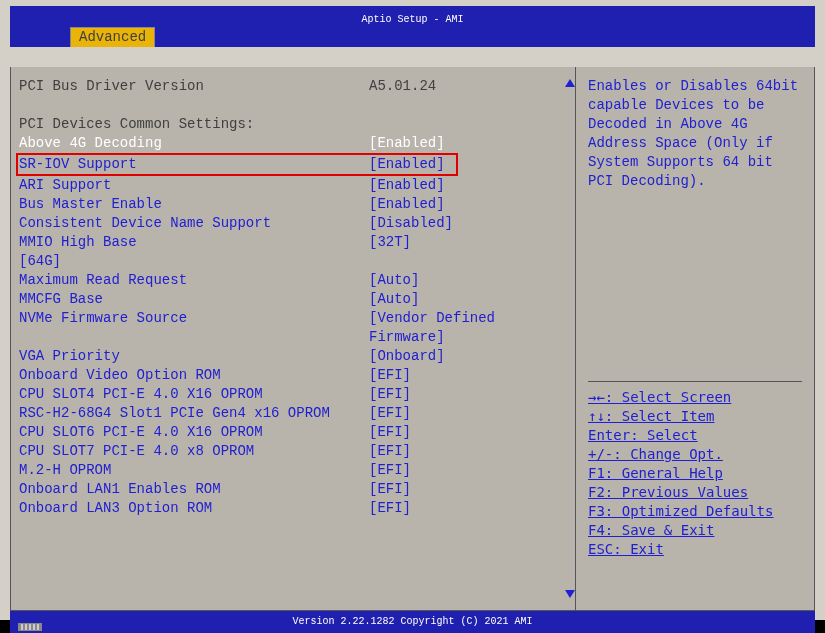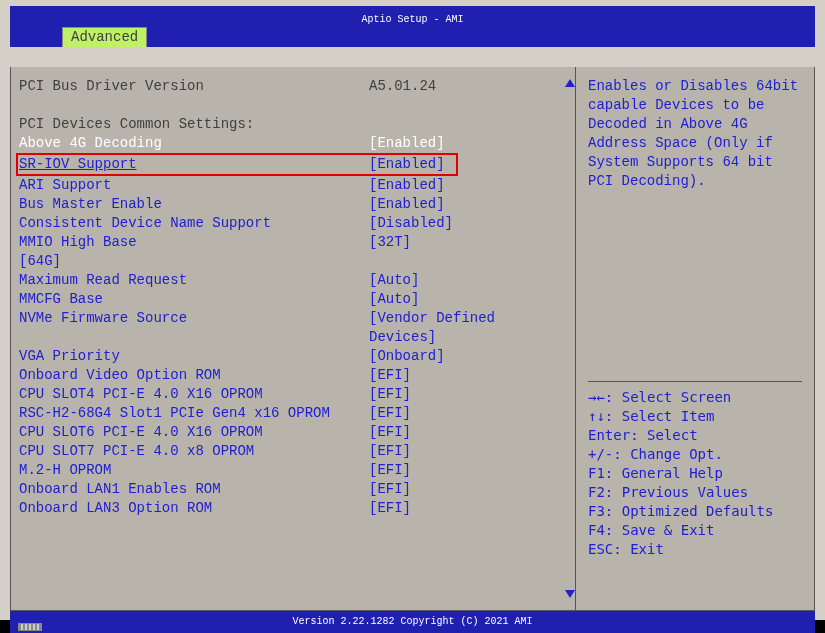--- a/index.html
+++ b/index.html
@@ -27,22 +27,22 @@
   .title-text {
     color: #fff;
     text-align: center;
     line-height: 22px;
     font-size: 10px;
     padding-top: 3px;
   }
   .tab {
     position: absolute;
     bottom: 0;
-    left: 52px;
-    background: #bef264;
+    left: 60px;
+    background: #eab308;
     color: #404040;
     padding: 0 8px;
     line-height: 19px;
     font-size: 14px;
     border: 1px solid #888;
     border-bottom: none;
   }
   .main-area {
     display: flex;
     height: 544px;
@@ -79,26 +79,27 @@
   }
   .static-txt { color: #404040; }
   .option-txt { color: #2020d0; }
   .highlight { color: #fff; }
   .red-box {
     border: 2px solid #e00000;
     margin-left: -3px;
     padding-left: 1px;
     width: 442px;
   }
-  .red-box .label-col { width: 350px; text-decoration: underline; }
+  .red-box .label-col { width: 350px; }
   .help-text { min-height: 304px; }
   .help-keys {
     border-top: 1px solid #555;
     padding-top: 6px;
     line-height: 19px;
+    text-decoration: underline;
   }
   .footer {
     background: #2020b0;
     color: #fff;
     text-align: center;
     line-height: 22px;
     font-size: 10px;
     height: 22px;
   }
   .scroll-ind {
@@ -192,21 +193,21 @@
           <div class="row option-txt">
             <span class="label-col">MMCFG Base</span>
             <span class="val-col">[Auto]</span>
           </div>
           <div class="row option-txt">
             <span class="label-col">NVMe Firmware Source</span>
             <span class="val-col">[Vendor Defined</span>
           </div>
           <div class="row option-txt">
             <span class="label-col"></span>
-            <span class="val-col">Devices]</span>
+            <span class="val-col">Firmware]</span>
           </div>
           <div class="row option-txt">
             <span class="label-col">VGA Priority</span>
             <span class="val-col">[Onboard]</span>
           </div>
           <div class="row option-txt">
             <span class="label-col">Onboard Video Option ROM</span>
             <span class="val-col">[EFI]</span>
           </div>
           <div class="row option-txt">

